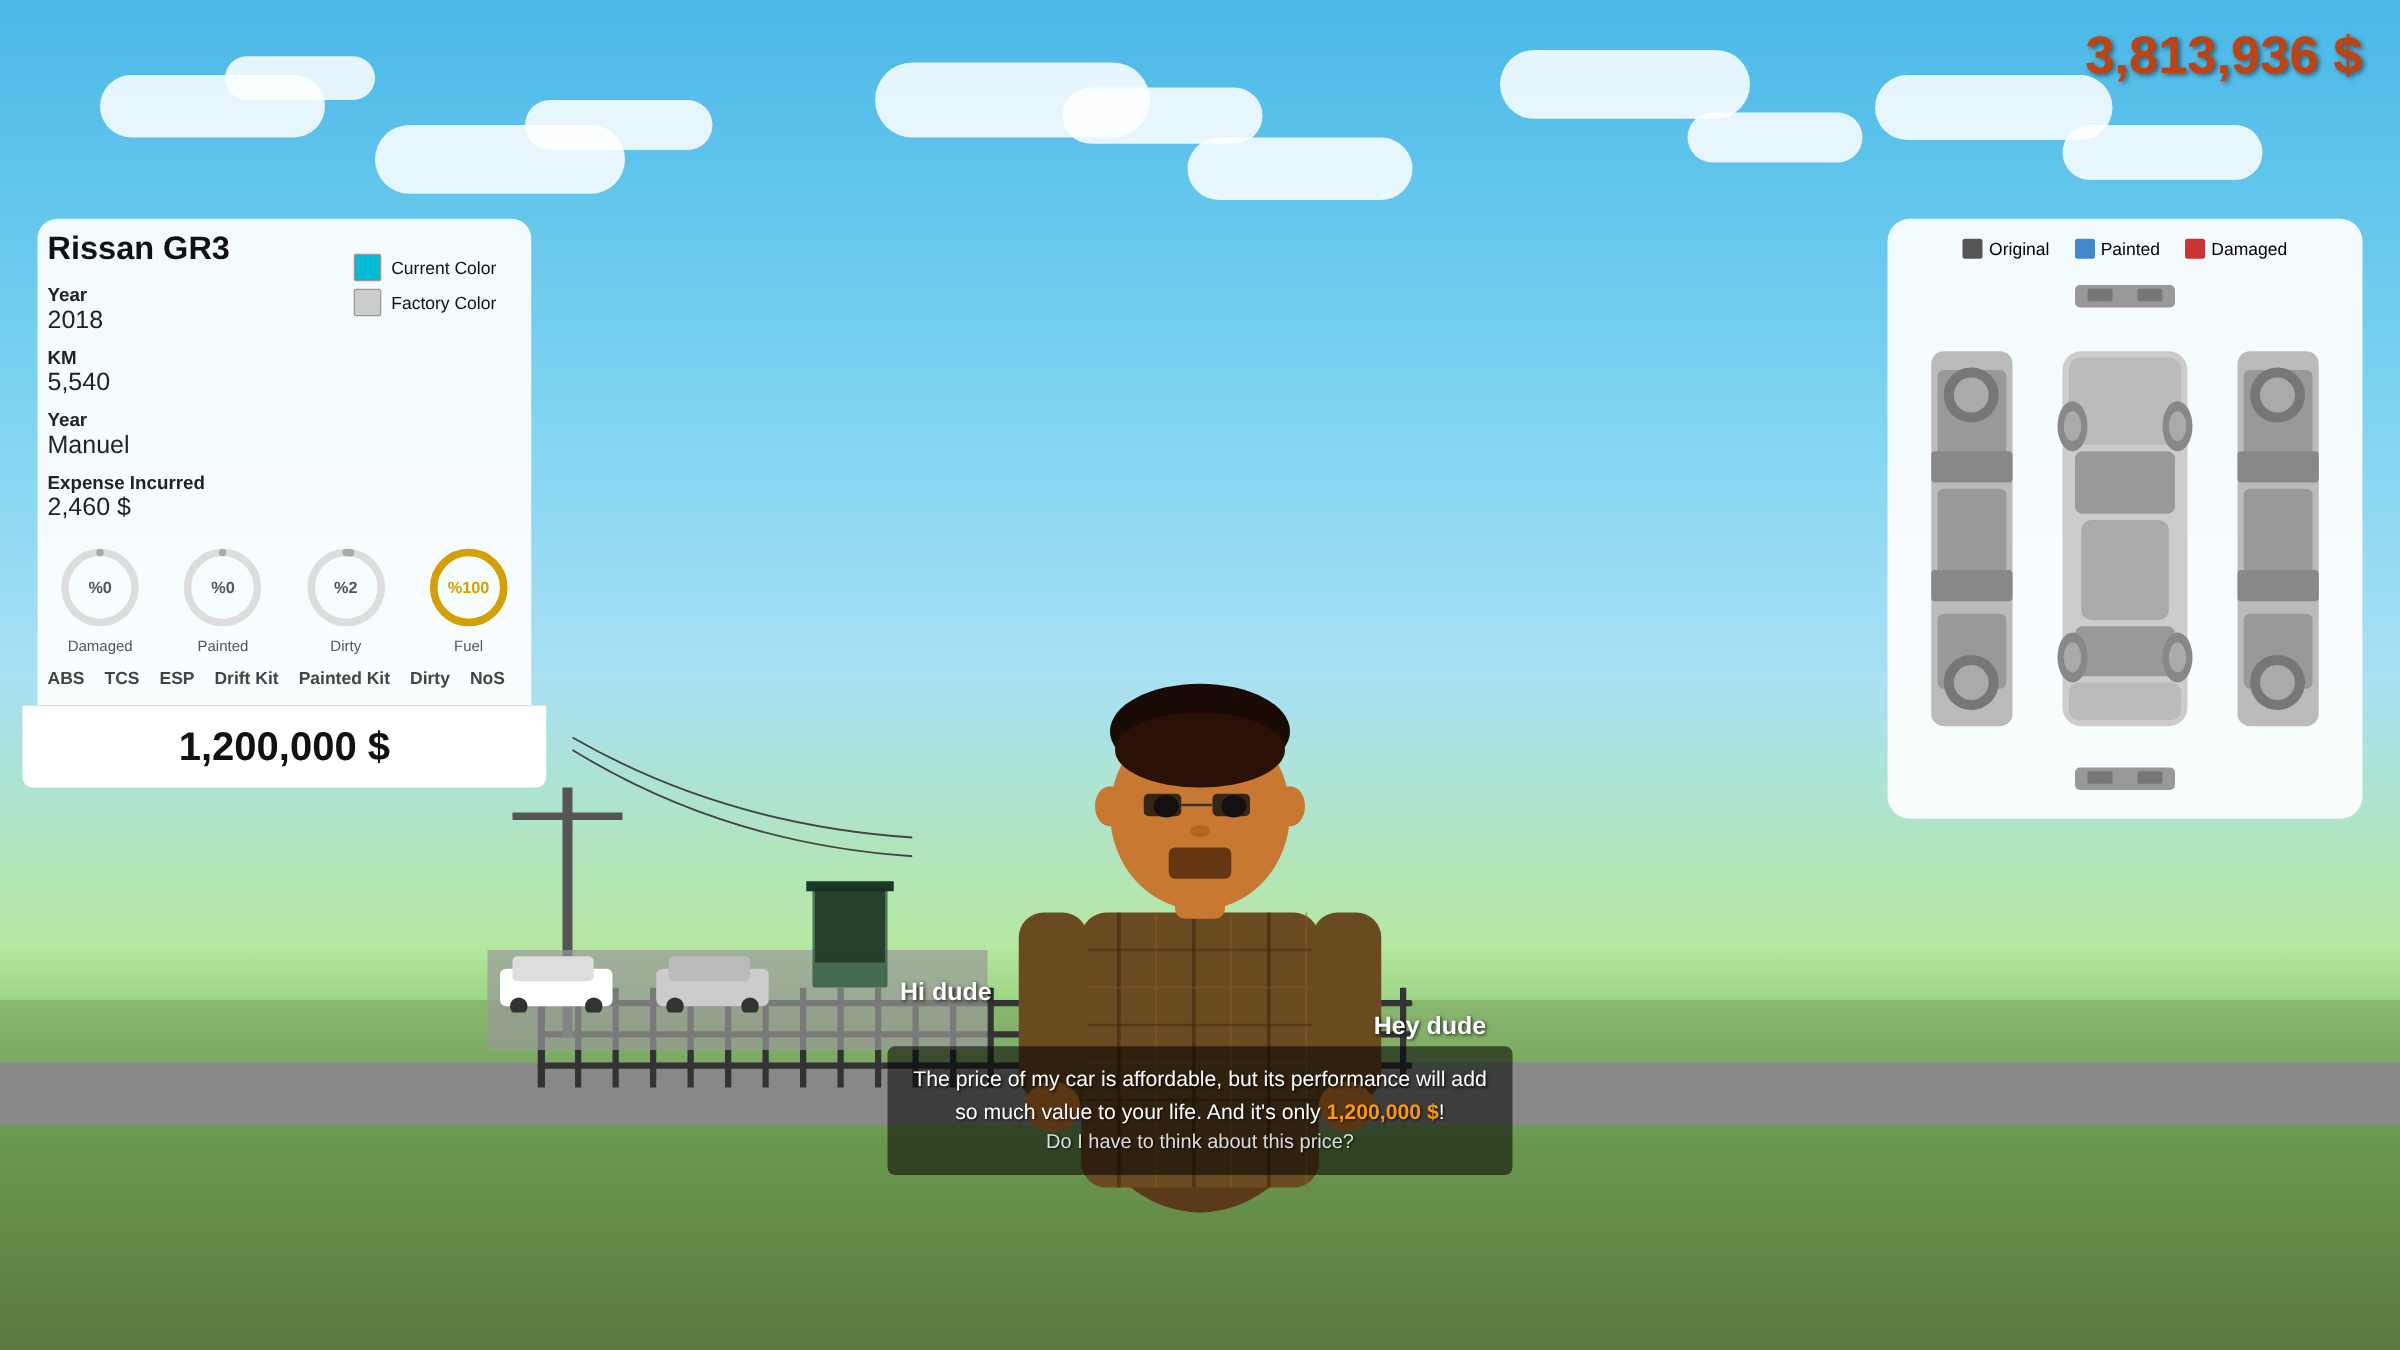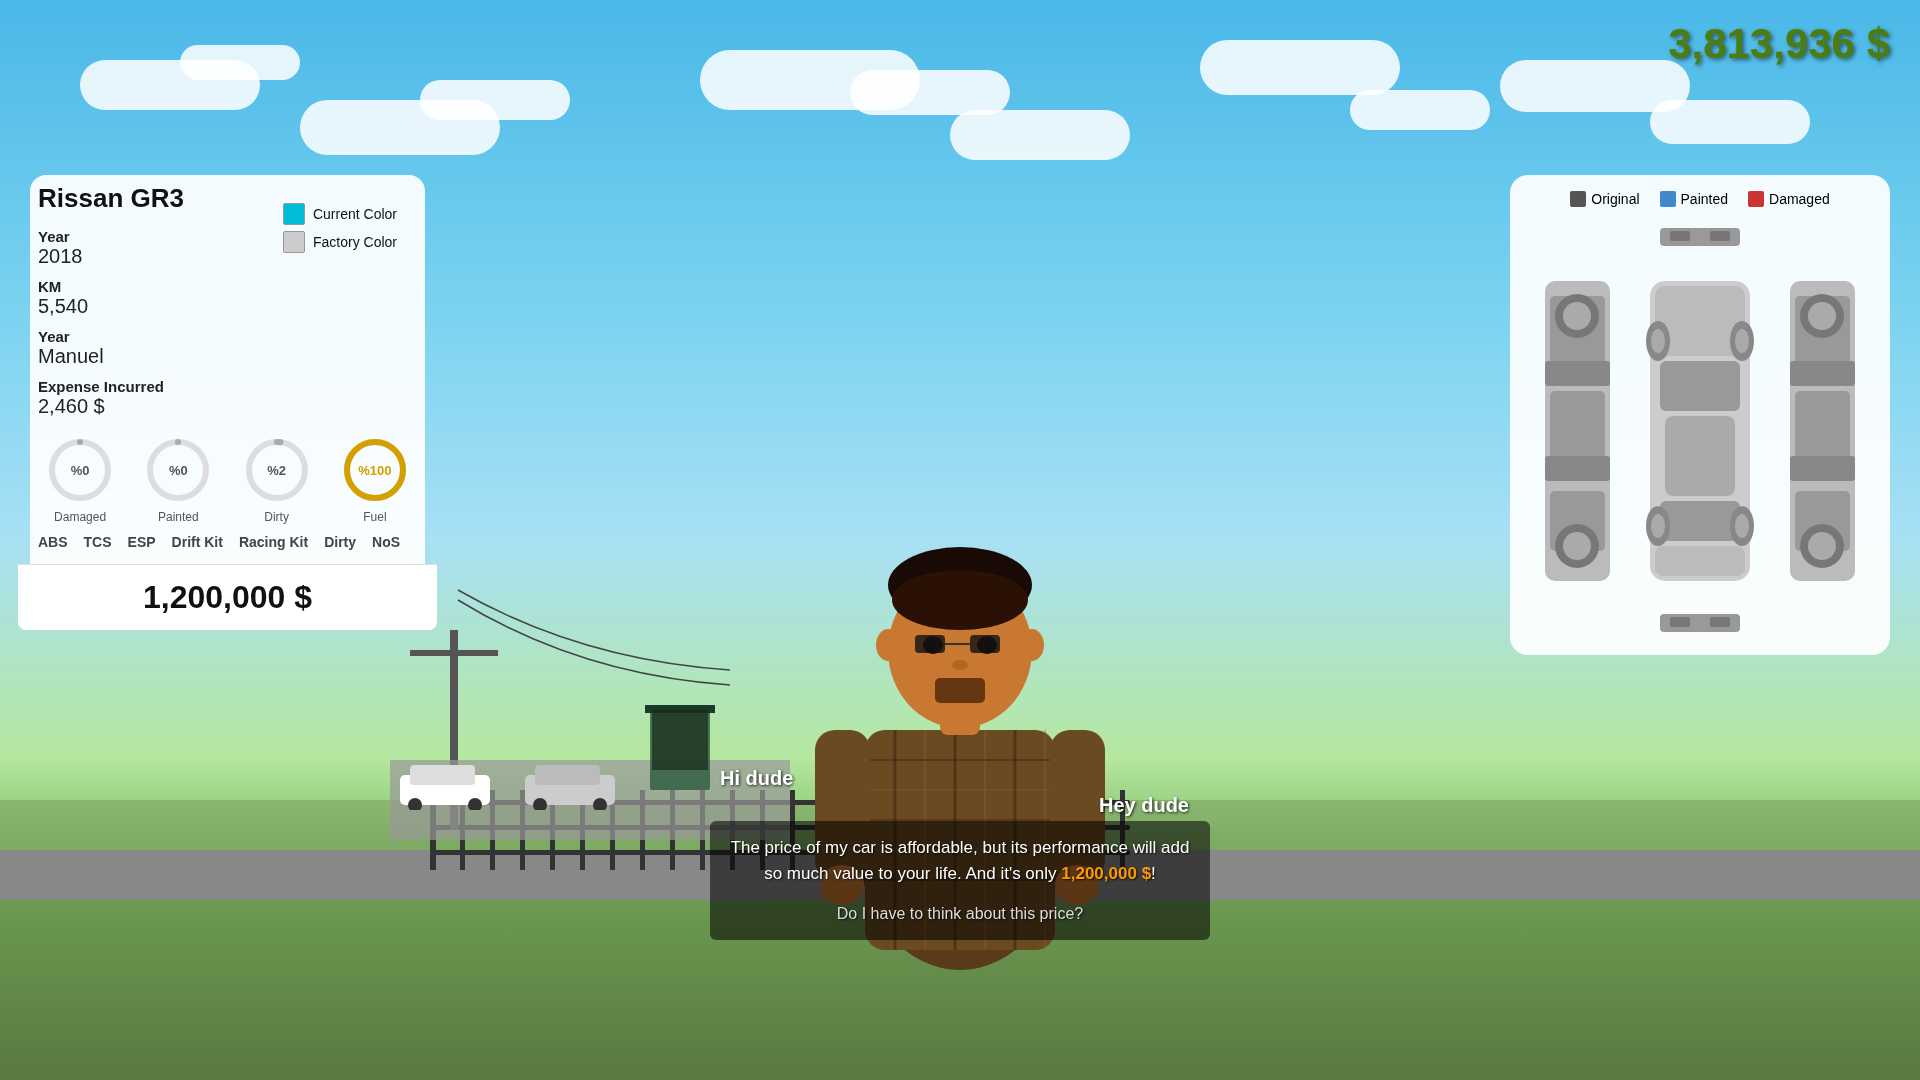--- a/index.html
+++ b/index.html
@@ -24,21 +24,21 @@
       background: white;
       border-radius: 50px;
       opacity: 0.85;
     }
 
     
     .money-display {
       position: absolute;
       top: 20px;
       right: 30px;
-      color: #4d7c0f;
+      color: #c2410c;
       font-size: 42px;
       font-weight: bold;
       text-shadow: 2px 2px 4px rgba(0,0,0,0.5);
     }
 
     
     .car-info-panel {
       position: absolute;
       top: 175px;
       left: 30px;
@@ -238,21 +238,21 @@
       line-height: 1.5;
       text-shadow: 1px 1px 2px rgba(0,0,0,0.8);
     }
 
     .dialogue-price-highlight {
       color: #ff9900;
       font-weight: bold;
     }
 
     .dialogue-question {
-      margin-top: 16px;
+      margin-top: 0;
       font-size: 16px;
       color: #ddd;
     }
 
     
     .ground {
       position: absolute;
       bottom: 0;
       left: 0;
       right: 0;
@@ -508,21 +508,21 @@
       </div>
       <div class="gauge-label">Fuel</div>
     </div>
   </div>
 
   <div class="upgrades-row">
     <span>ABS</span>
     <span>TCS</span>
     <span>ESP</span>
     <span>Drift Kit</span>
-    <span>Racing Kit</span>
+    <span>Painted Kit</span>
     <span>Dirty</span>
     <span>NoS</span>
   </div>
 
   <div class="buy-bar">1,200,000 $</div>
 </div>
 
 <div class="car-diagram-panel">
   <div class="diagram-legend">
     <div class="legend-item">

